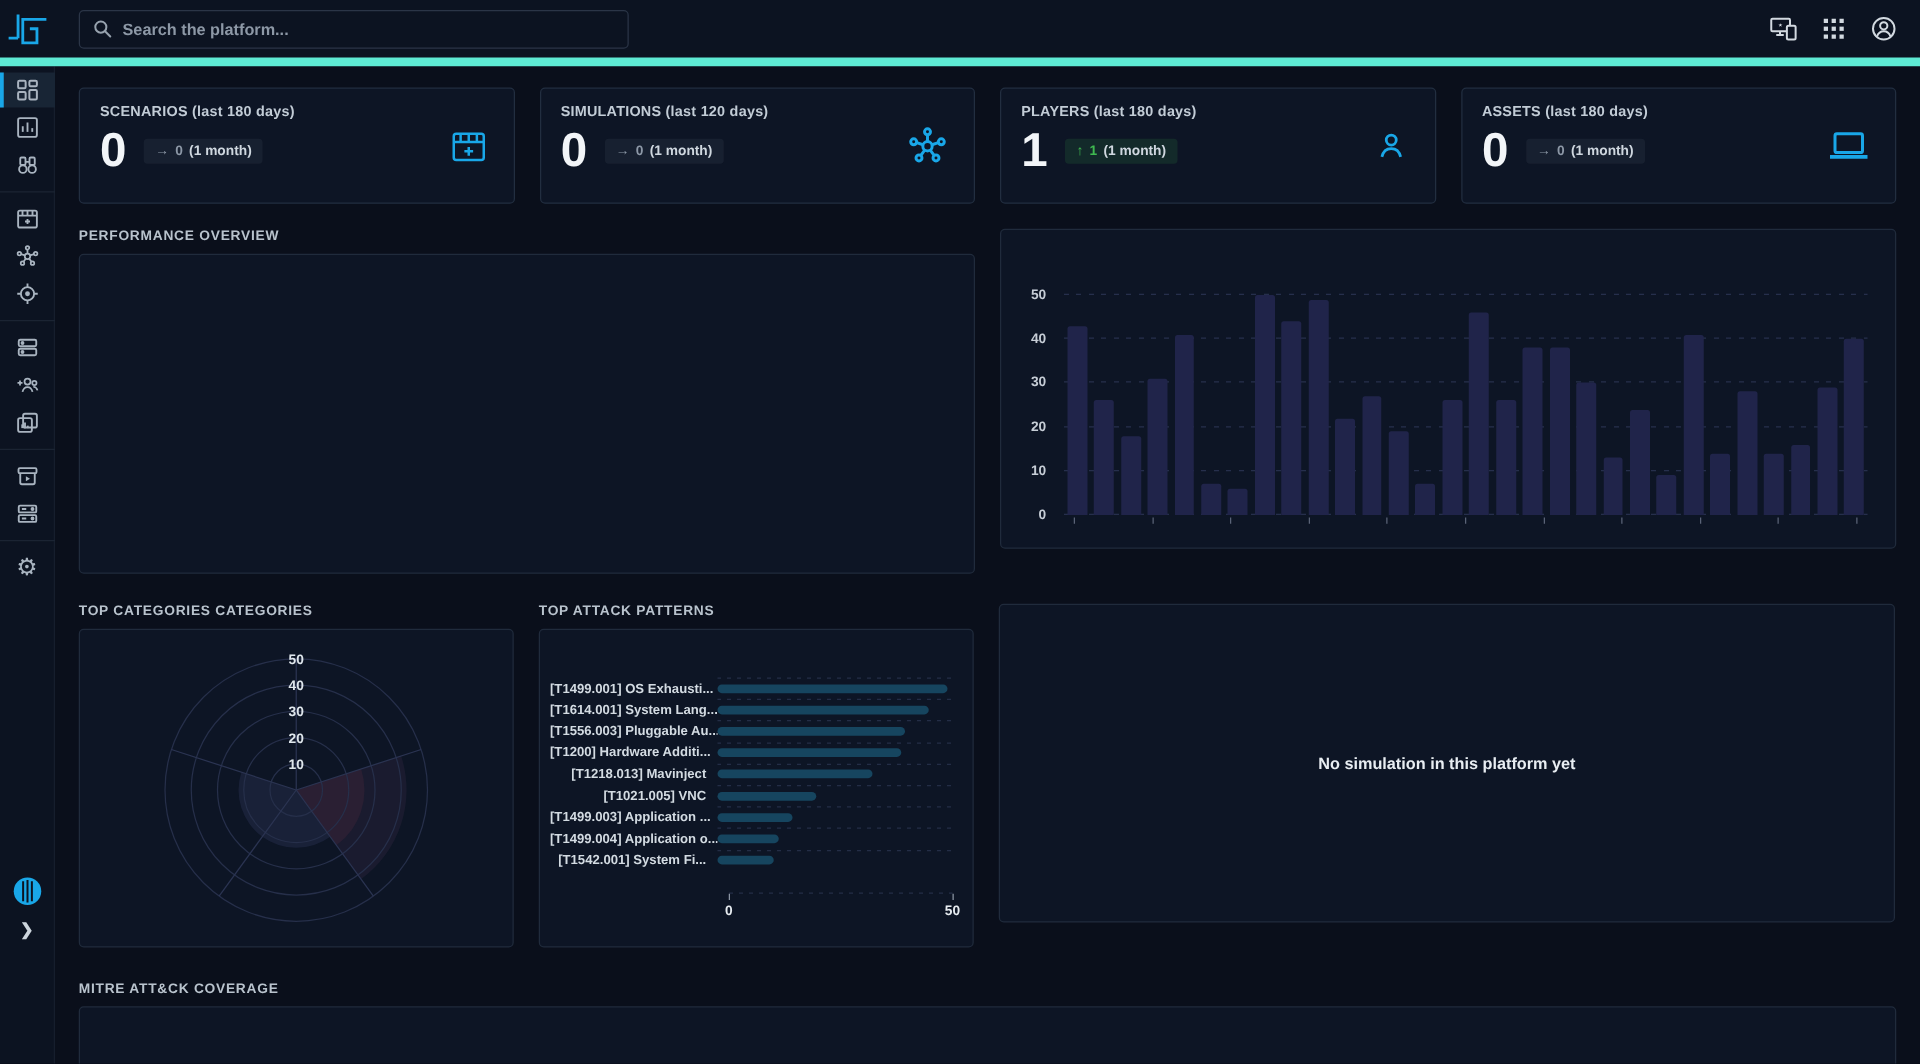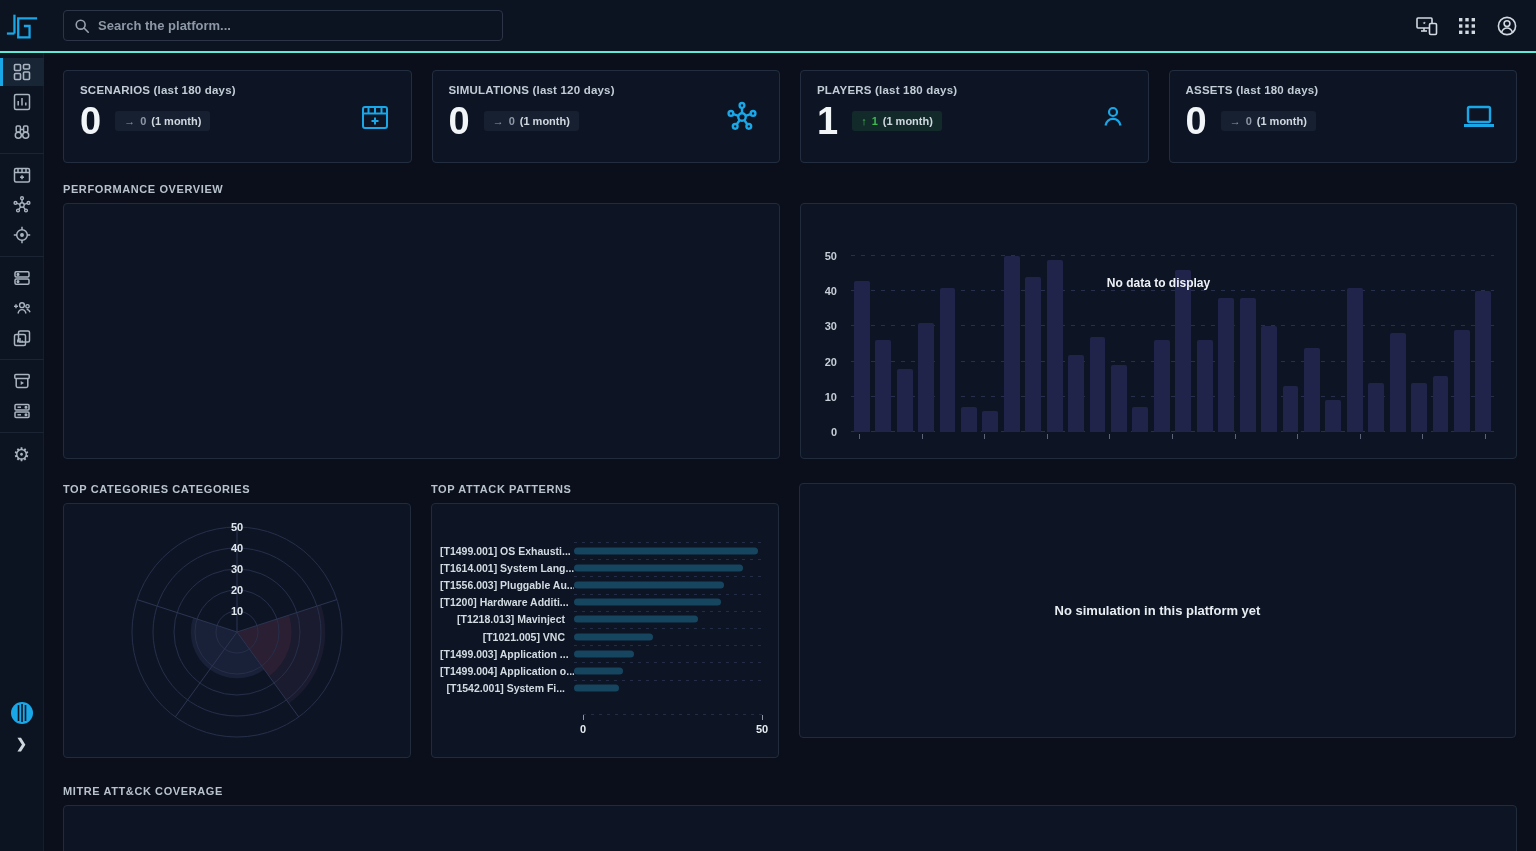--- a/index.html
+++ b/index.html
@@ -2,21 +2,21 @@
 <html><head>
 <meta charset="utf-8">
 <style>
   * { box-sizing: border-box; margin: 0; padding: 0; }
   html,body { background:#070b14; }
   body { font-family:"Liberation Sans", sans-serif; }
   .app { position:relative; width:1536px; height:851px; overflow:hidden; background:#0a0f1b; }
 
   
   .topbar { position:absolute; left:0; top:0; width:1536px; height:53px; background:#0c1321;
-            border-bottom:2px solid #5eead4; display:flex; align-items:center; z-index:5; }
+            border-bottom:7px solid #5eead4; display:flex; align-items:center; z-index:5; }
   .logo-box { width:44px; display:flex; justify-content:center; align-items:center; }
   .searchbar { margin-left:19px; width:440px; height:31px; border:1px solid #2b3547; border-radius:4px;
                background:#0c1321; display:flex; align-items:center; padding:0 10px; gap:8px; }
   .searchbar input { flex:1; background:transparent; border:none; outline:none; color:#c7d0da;
                      font-size:13px; font-weight:700; font-family:"Liberation Sans",sans-serif; }
   .searchbar input::placeholder { color:#8d98a6; font-weight:700; }
   .topbar-right { margin-left:auto; display:flex; align-items:center; gap:14px; padding-right:16px; }
   .tb-icon { width:26px; height:26px; display:flex; align-items:center; justify-content:center; cursor:pointer; }
 
   
@@ -47,21 +47,21 @@
                  font-size:11px; font-weight:700; }
   .trend-flat { background:rgba(148,163,184,0.08); color:#8d98a7; }
   .trend-up   { background:rgba(63,185,80,0.13);  color:#3fb950; }
   .trend-period { color:#cfd7df; }
   .stat-icon { position:absolute; right:20px; top:50%; transform:translateY(-50%); color:#19a7e8; }
 
   
   .panel-title { font-size:11px; font-weight:700; color:#b9c3cd; letter-spacing:.6px; margin-bottom:8px; }
   .panel { background:#0d1525; border:1px solid #202b3c; border-radius:4px; position:relative; }
 
-  .row2 { position:absolute; left:19px; top:130px; width:1454px; display:flex; gap:20px;align-items:flex-end; }
+  .row2 { position:absolute; left:19px; top:130px; width:1454px; display:flex; gap:20px; }
   .row2 .col { width:717px; }
   .row2 .panel { height:256px; }
 
   .row3 { position:absolute; left:19px; top:430px; width:1454px; display:flex; gap:20px; }
   .row3 .panel { height:255px; }
   .col-sm { width:348px; }
   .col-lg { width:717px; }
 
   
   .sim-chart { position:absolute; left:0; top:0; right:0; bottom:0; }
@@ -435,21 +435,20 @@
                   <div class="sim-bar" style="height: 18%;"></div>
                   <div class="sim-bar" style="height: 82%;"></div>
                   <div class="sim-bar" style="height: 28%;"></div>
                   <div class="sim-bar" style="height: 56%;"></div>
                   <div class="sim-bar" style="height: 28%;"></div>
                   <div class="sim-bar" style="height: 32%;"></div>
                   <div class="sim-bar" style="height: 58%;"></div>
                   <div class="sim-bar" style="height: 80%;"></div>
                 </div>
             </div>
-            <div class="sim-nodata">No data to display</div>
             <div class="sim-xticks">
                 <div class="sim-xtick"></div>
                 <div class="sim-xtick"></div>
                 <div class="sim-xtick"></div>
                 <div class="sim-xtick"></div>
                 <div class="sim-xtick"></div>
                 <div class="sim-xtick"></div>
                 <div class="sim-xtick"></div>
                 <div class="sim-xtick"></div>
                 <div class="sim-xtick"></div>

